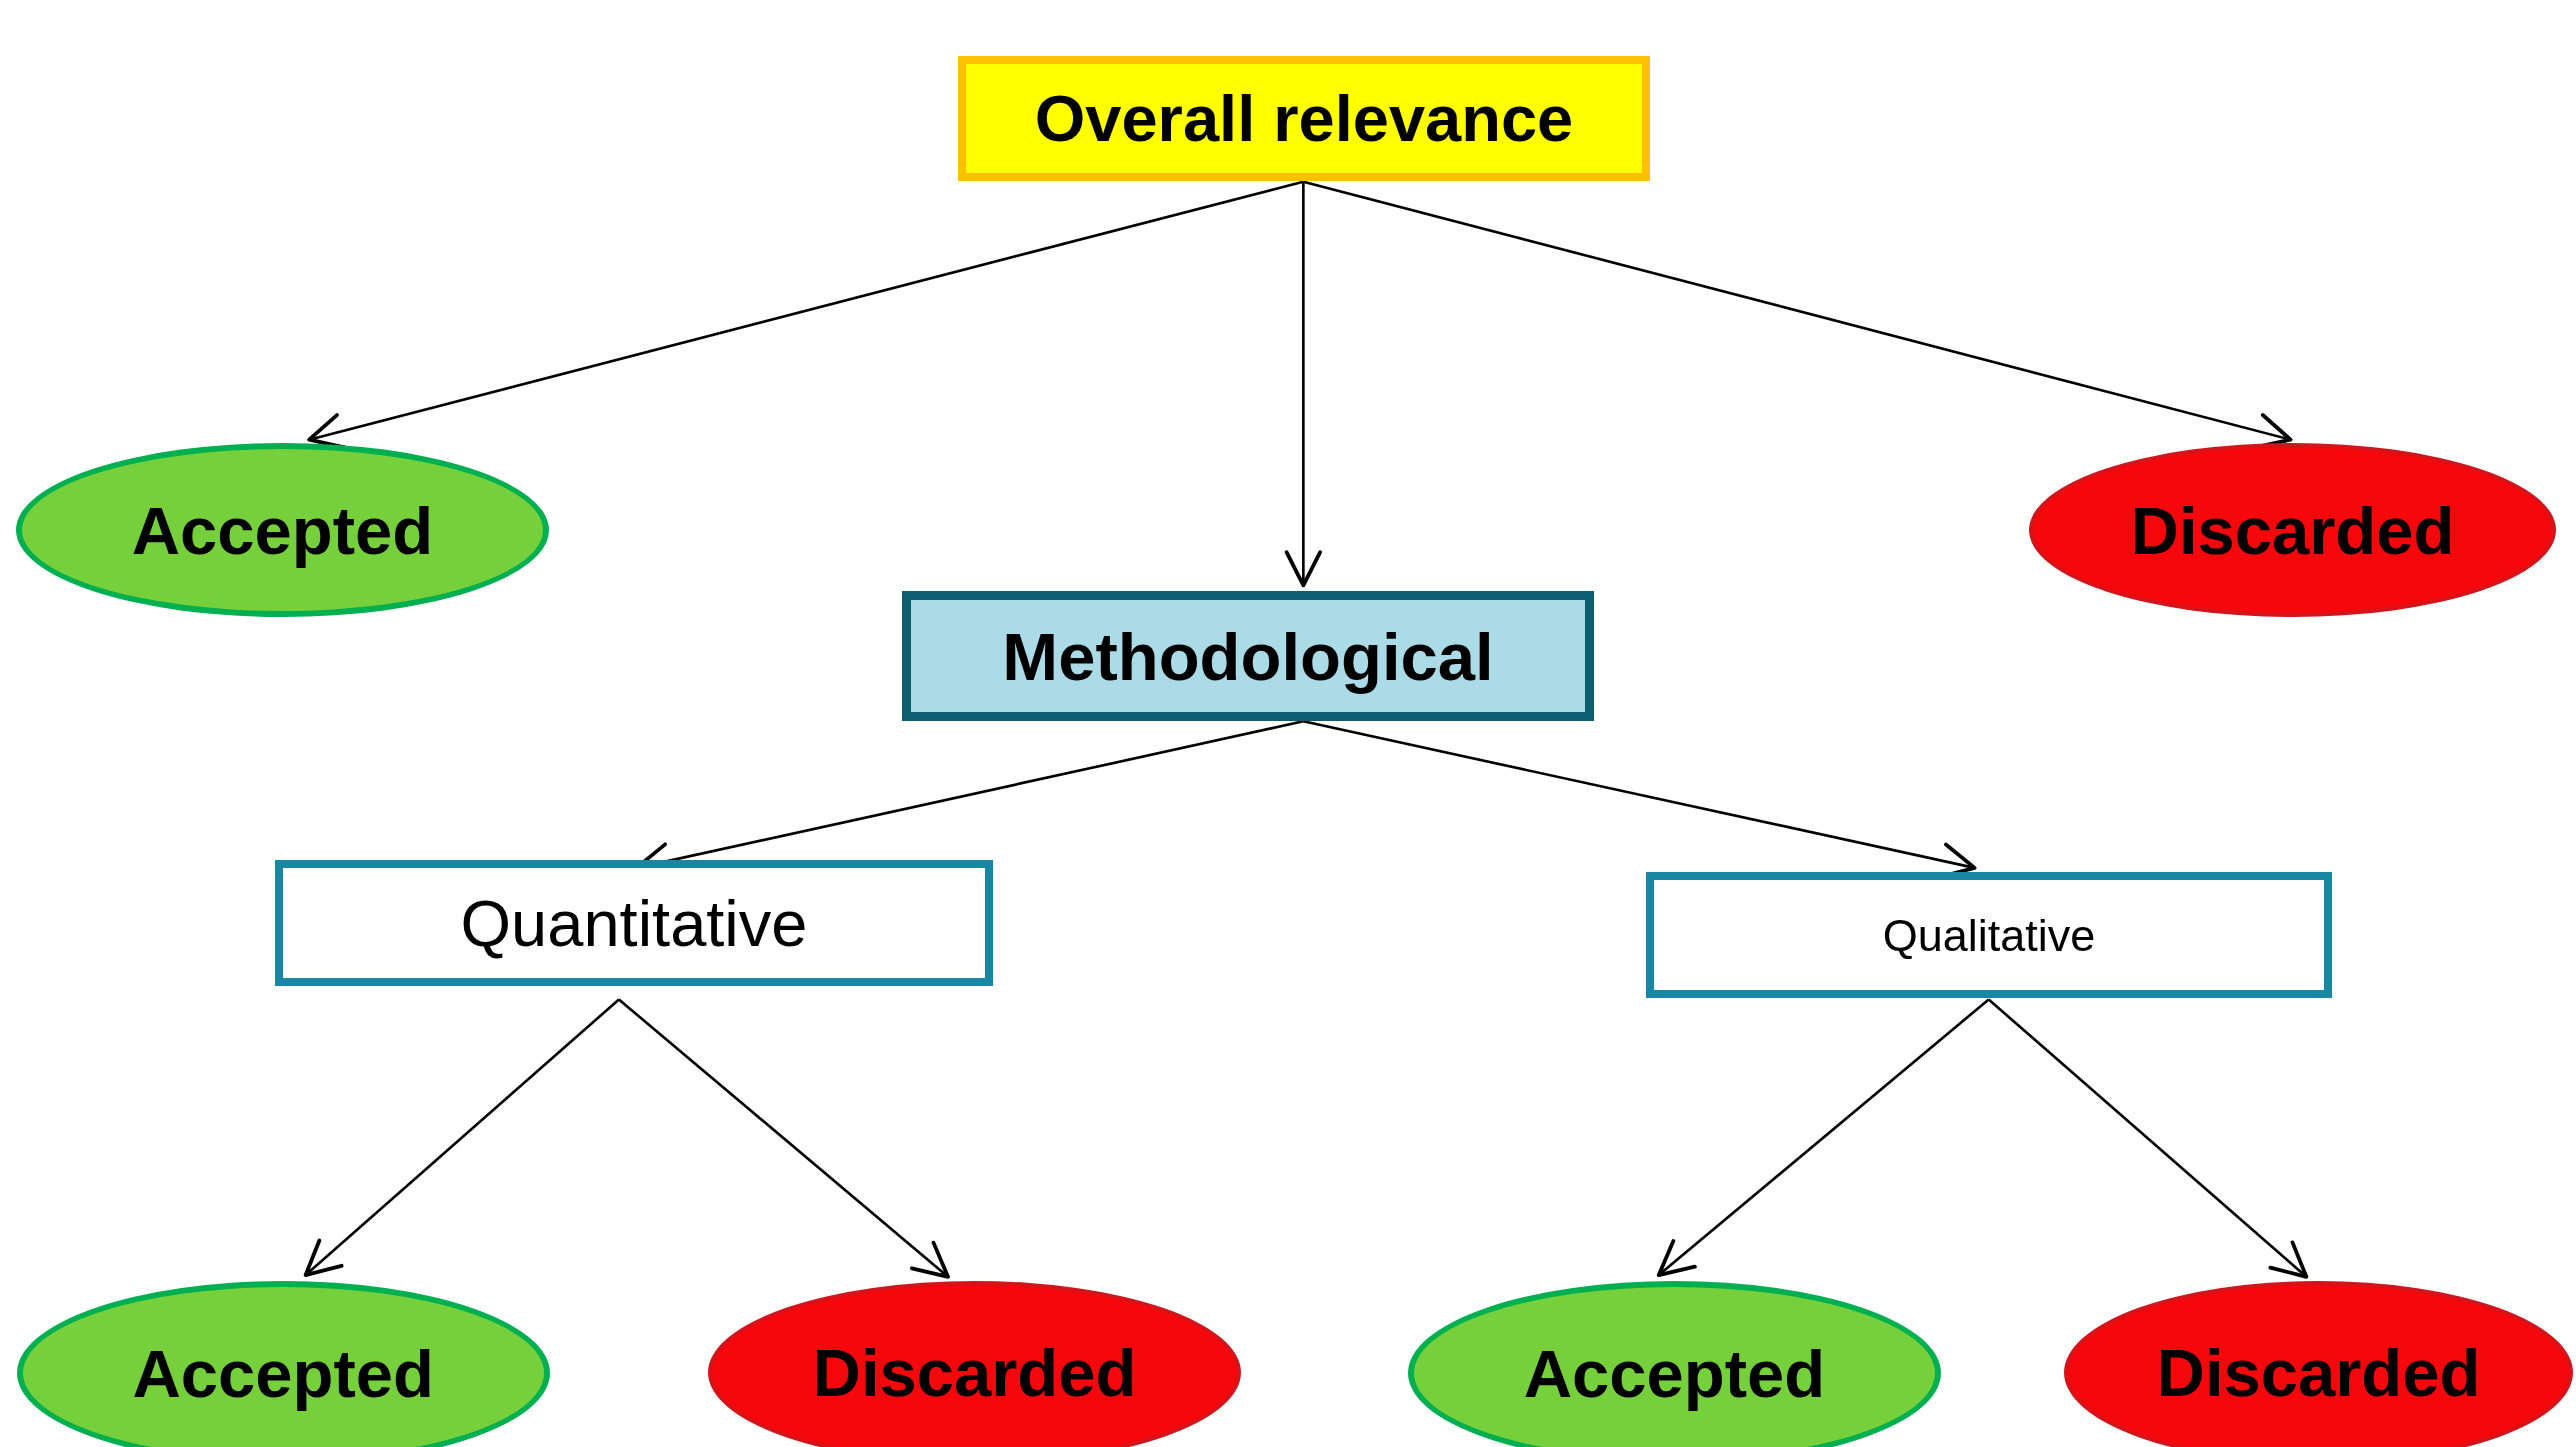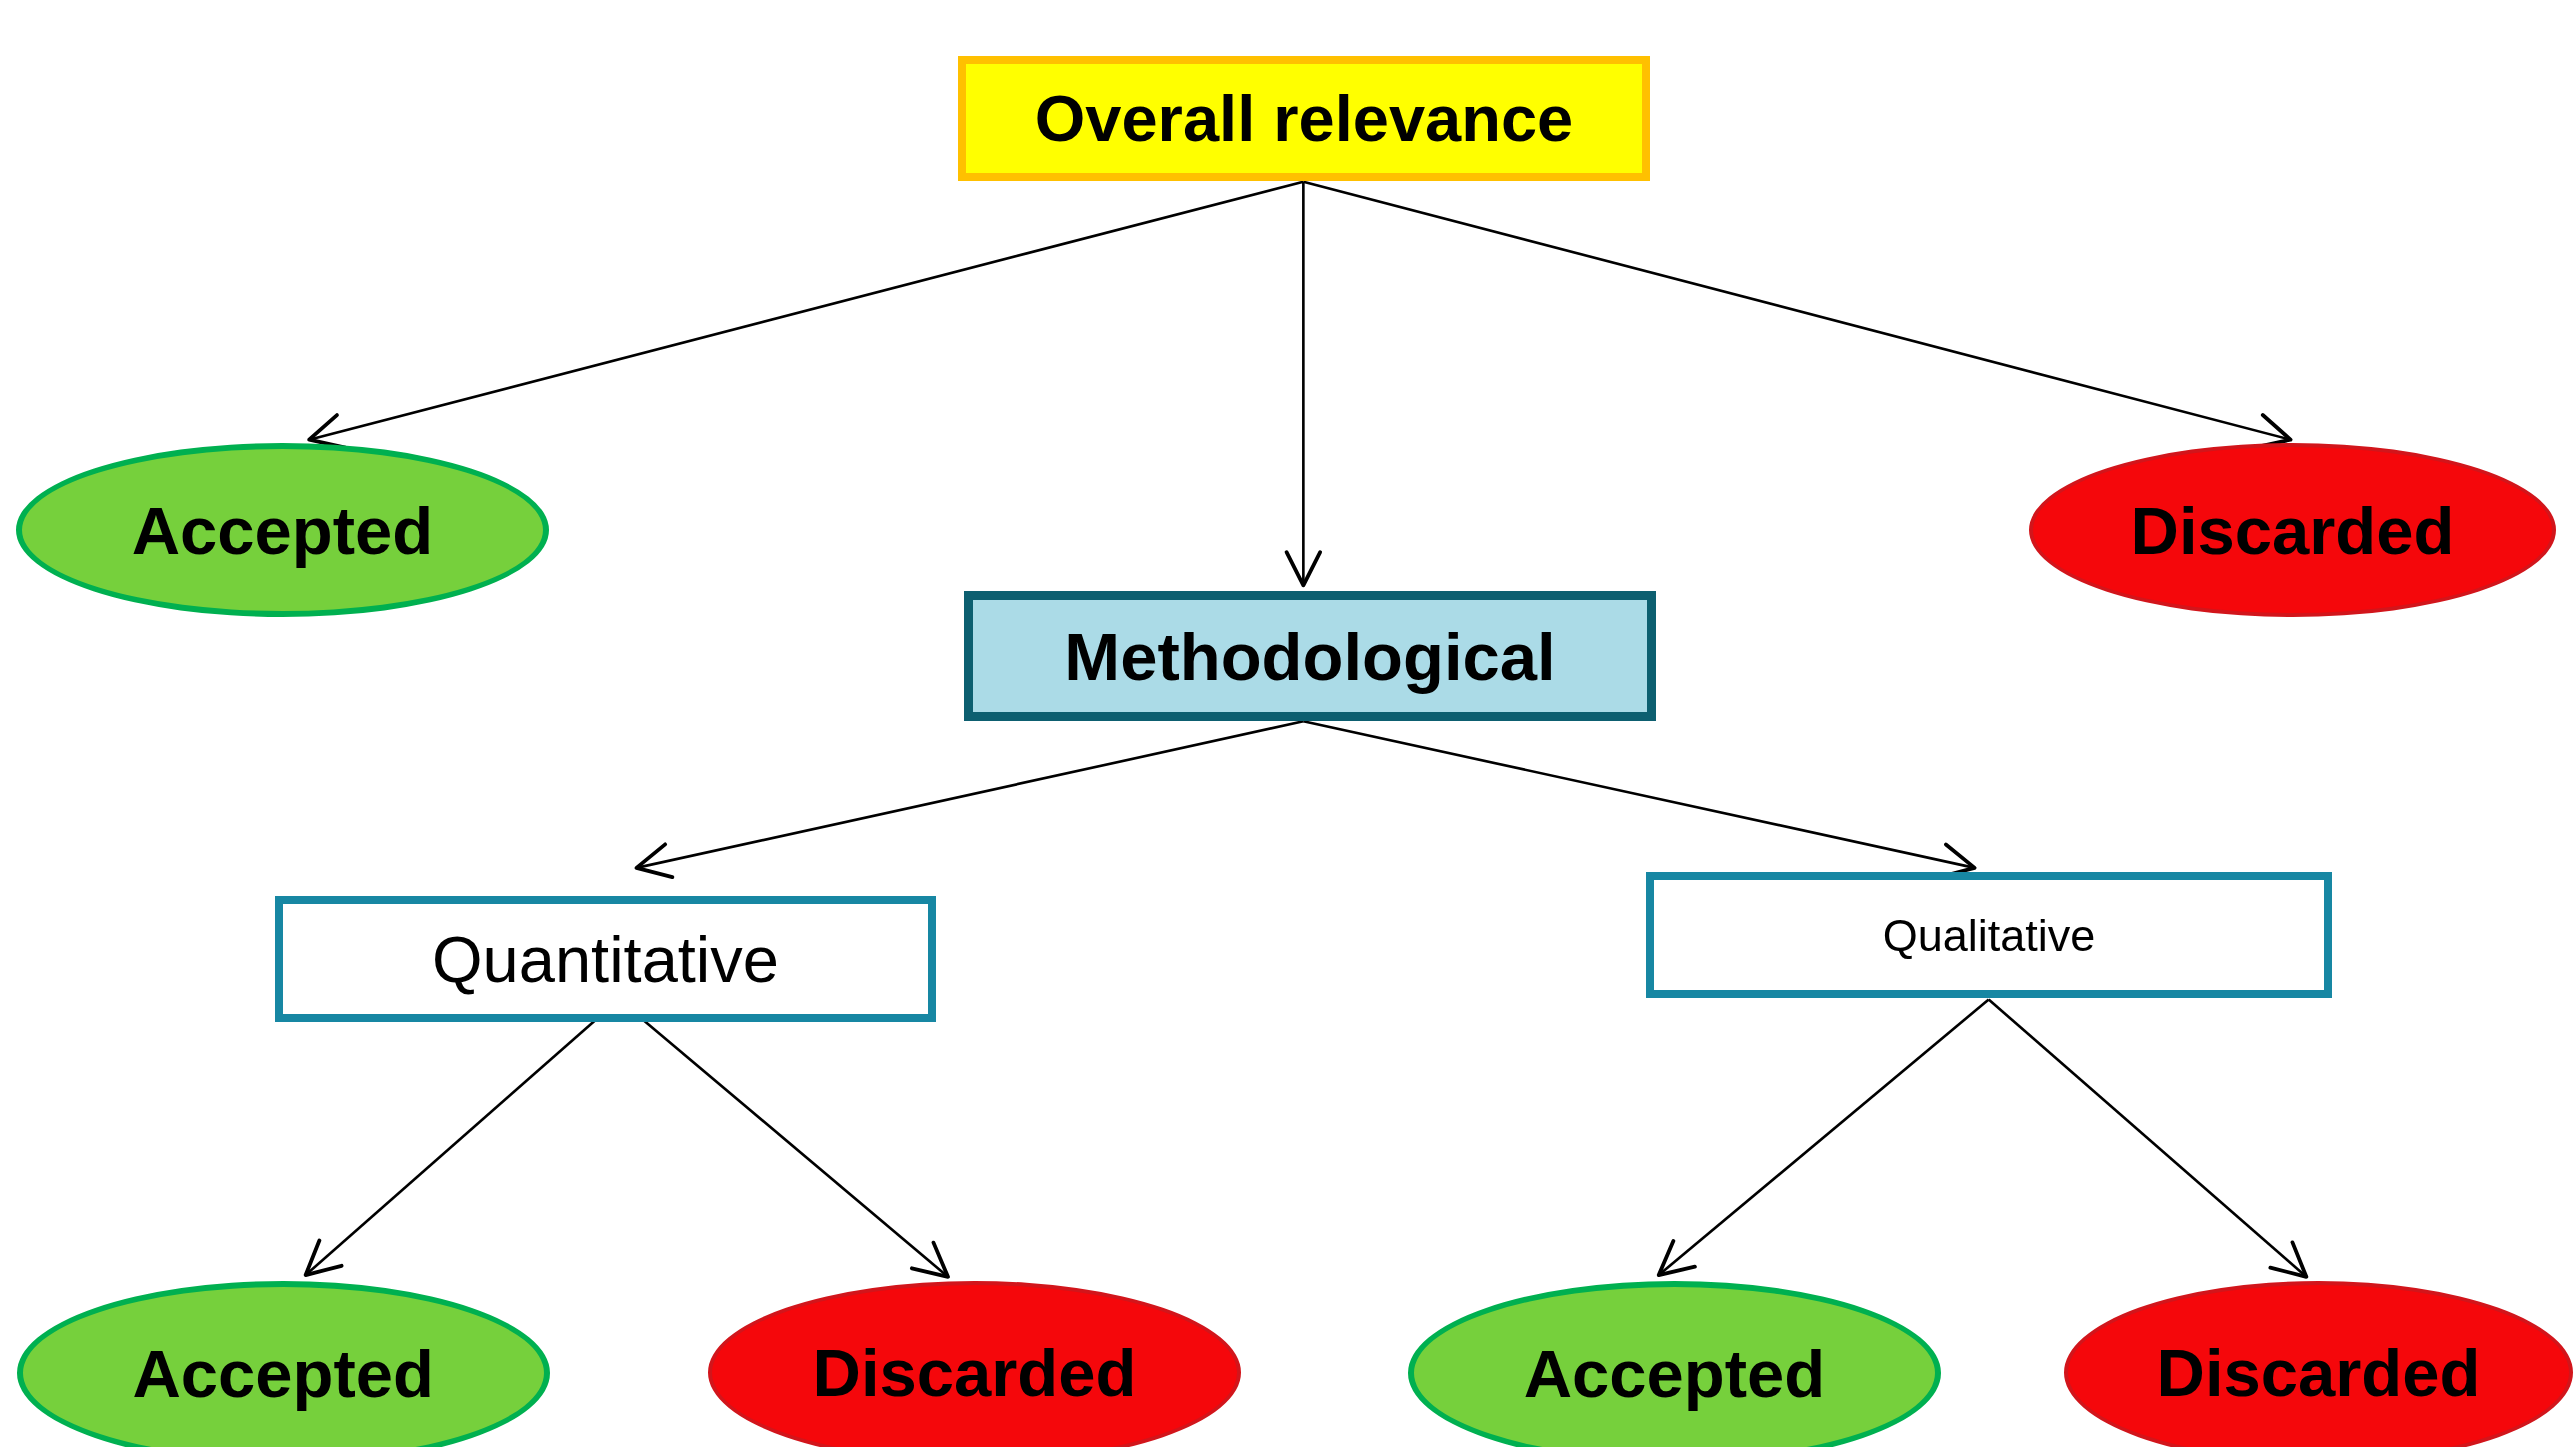--- a/index.html
+++ b/index.html
@@ -31,22 +31,22 @@
     white-space: nowrap;
   }
   .rect  { border-style: solid; }
   .ellipse { border-style: solid; border-radius: 50%; }
   .bold { font-weight: bold; }
 
   
   .n-overall        { left: 958px; top: 20px;   width: 692px; height: 125px; border-width: 8px;  font-size: 65px; }
   .n-accepted-top   { left: 16px;   top: 407px;  width: 533px; height: 174px; border-width: 6.1px;  font-size: 67px; }
   .n-discarded-top  { left: 2029px; top: 407px;  width: 527px; height: 174px; border-width: 4.4px;  font-size: 67px; }
-  .n-methodological { left: 964px; top: 555px;  width: 692px; height: 130px; border-width: 9.7px; font-size: 67px; }
-  .n-quantitative   { left: 275px;  top: 860px;  width: 661px; height: 126px; border-width: 8.8px; font-size: 65px; }
+  .n-methodological { left: 902px; top: 555px;  width: 692px; height: 130px; border-width: 9.7px; font-size: 67px; }
+  .n-quantitative   { left: 275px;  top: 824px;  width: 718px; height: 126px; border-width: 8.8px; font-size: 65px; }
   .n-qualitative    { left: 1646px; top: 836px;  width: 686px; height: 126px; border-width: 8.8px; font-size: 45px; }
   .n-accepted-q1    { left: 16.7px;   top: 1245px; width: 533px; height: 184px; border-width: 6.1px;  font-size: 67px; }
   .n-discarded-q1   { left: 708px;  top: 1245px; width: 533px; height: 183px; border-width: 4.4px;  font-size: 67px; }
   .n-accepted-q2    { left: 1408px; top: 1245px; width: 533px; height: 184px; border-width: 6.1px;  font-size: 67px; }
   .n-discarded-q2   { left: 2064px; top: 1245px; width: 509px; height: 183px; border-width: 4.4px;  font-size: 67px; }
 </style>
 </head>
 <body>
 
 <div class="canvas">

